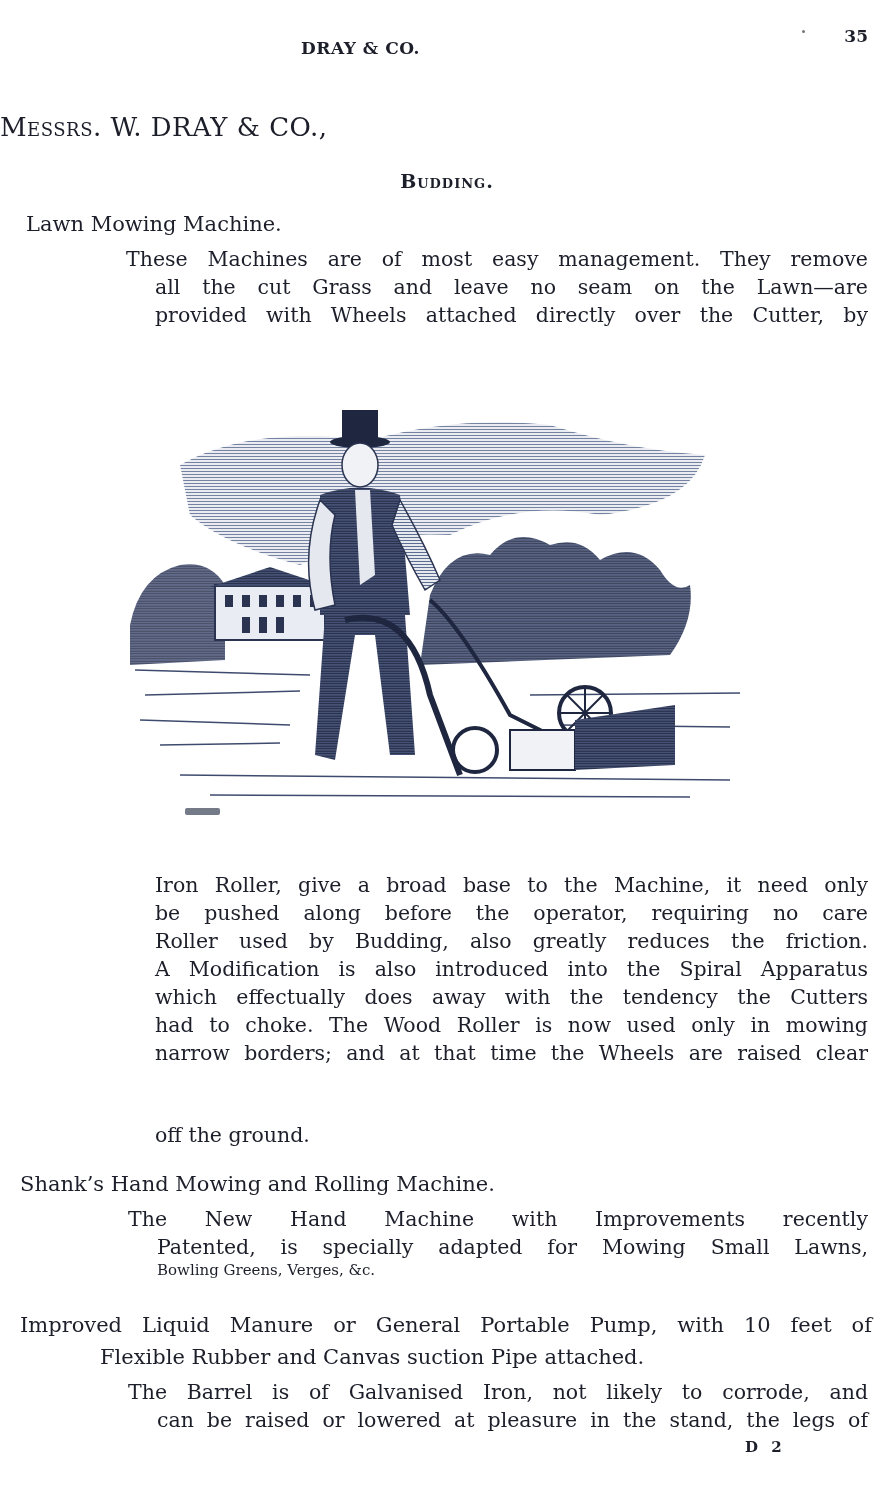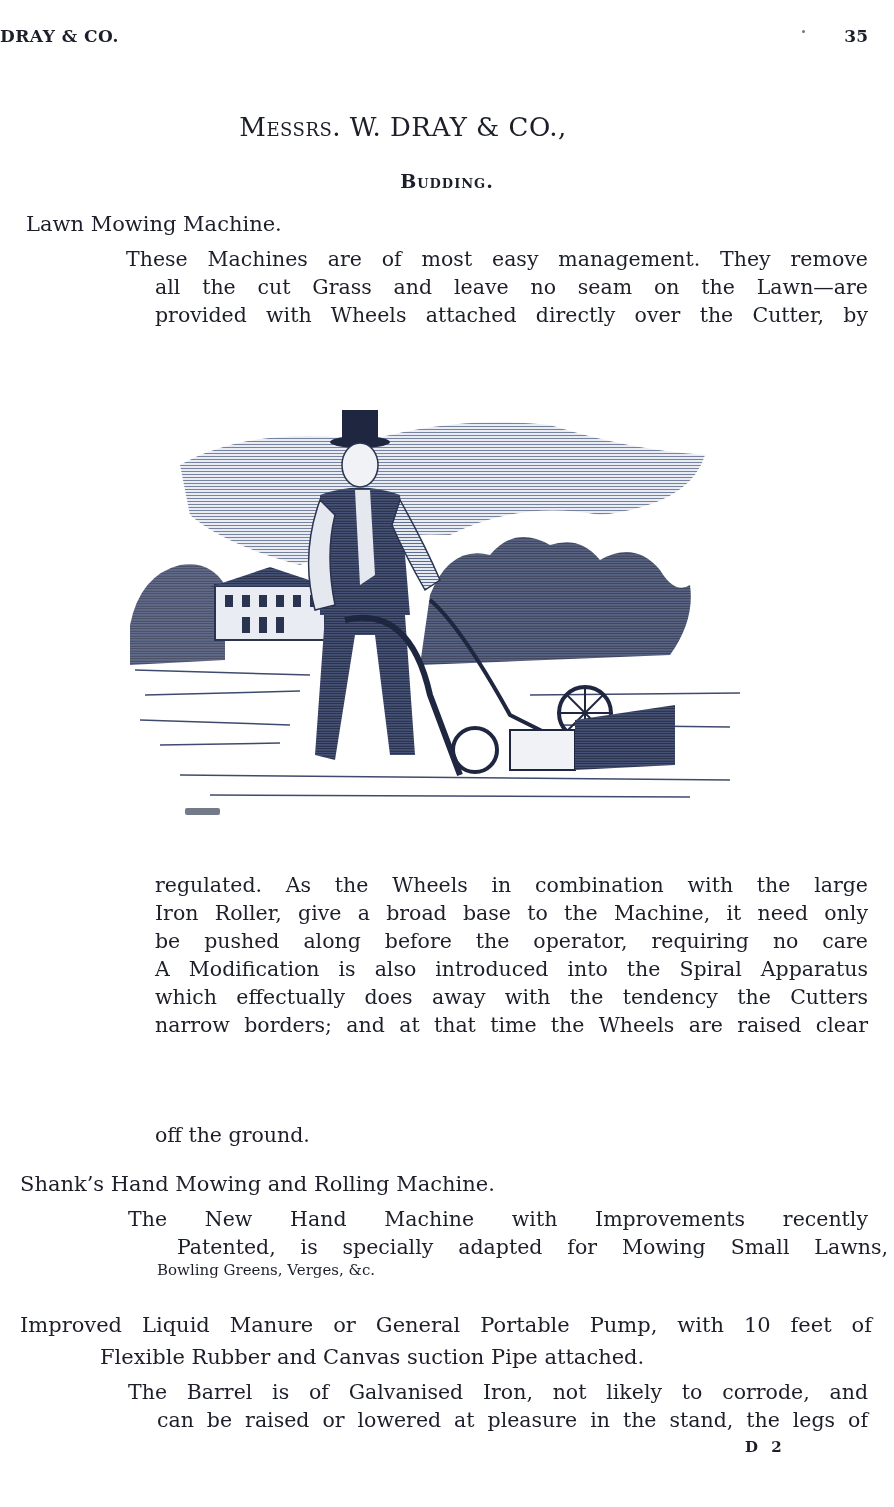--- a/index.html
+++ b/index.html
@@ -1,23 +1,23 @@
 <!DOCTYPE html>
 <html><head>
 <meta charset="utf-8">
 <style>
   html, body { margin: 0; padding: 0; }
   body {
     width: 894px; height: 1507px; background: #ffffff; position: relative; overflow: hidden;
     font-family: "DejaVu Serif", "Liberation Serif", serif; color: #1c1f2a;
   }
   .abs { position: absolute; }
-  .running-head { top: 26px; left: 0; width: 721px; font-size: 17px; letter-spacing: 0.5px; font-weight: bold; }
+  .running-head { top: 38px; left: 0; width: 721px; text-align: center; font-size: 17px; letter-spacing: 0.5px; font-weight: bold; }
   .page-num { top: 26px; right: 26px; font-size: 17px; font-weight: bold; }
-  .title { top: 112px; left: 0; width: 806px; text-align: center; font-size: 26px; font-variant: small-caps; letter-spacing: 0.5px; }
+  .title { top: 112px; left: 0; width: 806px; font-size: 26px; font-variant: small-caps; letter-spacing: 0.5px; }
   .subtitle { top: 170px; left: 0; width: 894px; text-align: center; font-size: 19px; font-variant: small-caps; font-weight: bold; letter-spacing: 1px; }
   .heading { font-size: 21px; white-space: nowrap; }
   .para { font-size: 20.5px; line-height: 28px; text-align: justify; text-align-last: justify; }
   .para span.line { display: block; white-space: nowrap; }
   .illustration { top: 395px; left: 130px; width: 622px; height: 430px; }
   .sig { top: 808px; left: 185px; width: 35px; height: 7px; background: #3a4255; border-radius: 2px; opacity: 0.7; }
   .foot { top: 1438px; left: 745px; font-size: 15px; font-weight: bold; letter-spacing: 4px; }
   .dot { width: 3px; height: 3px; background: #777; border-radius: 50%; }
 </style>
 </head>
@@ -109,34 +109,35 @@
     </g>
     <circle cx="345" cy="355" r="22" fill="none" stroke="#1f2740" stroke-width="4"></circle>
 
     <rect x="380" y="335" width="65" height="40" fill="#f1f2f6" stroke="#1f2740" stroke-width="2"></rect>
     <path d="M445 325 L545 310 L545 370 L445 375 Z" fill="url(#hatchDark)"></path>
   </svg>
 </div>
 <div class="abs sig"></div>
 
 <div class="abs para" style="top:871px;left:155px;width:713px;">
-  <span class="line">regulated. As the Wheels in combination with the large</span>
   <span class="line">Iron Roller, give a broad base to the Machine, it need only</span>
   <span class="line">be pushed along before the operator, requiring no care</span>
+  <span class="line">Roller used by Budding, also greatly reduces the friction.</span>
   <span class="line">A Modification is also introduced into the Spiral Apparatus</span>
   <span class="line">which effectually does away with the tendency the Cutters</span>
+  <span class="line">had to choke. The Wood Roller is now used only in mowing</span>
   <span class="line">narrow borders; and at that time the Wheels are raised clear</span>
 </div>
 <div class="abs" style="top:1123px;left:155px;font-size:20.5px;white-space:nowrap;">off the ground.</div>
 
 <div class="abs heading" style="top:1172px;left:20px;">Shank’s Hand Mowing and Rolling Machine.</div>
 <div class="abs para" style="top:1205px;left:128px;width:740px;">
   <span class="line">The New Hand Machine with Improvements recently</span>
 </div>
-<div class="abs para" style="top:1233px;left:157px;width:711px;margin-left:20px;">
+<div class="abs para" style="top:1233px;left:157px;width:711px;">
   <span class="line">Patented, is specially adapted for Mowing Small Lawns,</span>
 </div>
 <div class="abs" style="top:1261px;left:157px;font-size:15px;white-space:nowrap;">Bowling Greens, Verges, &amp;c.</div>
 
 <div class="abs para" style="top:1311px;left:20px;width:852px;font-size:21px;">
   <span class="line">Improved Liquid Manure or General Portable Pump, with 10 feet of</span>
 </div>
 <div class="abs heading" style="top:1345px;left:100px;">Flexible Rubber and Canvas suction Pipe attached.</div>
 <div class="abs para" style="top:1378px;left:128px;width:740px;">
   <span class="line">The Barrel is of Galvanised Iron, not likely to corrode, and</span>

